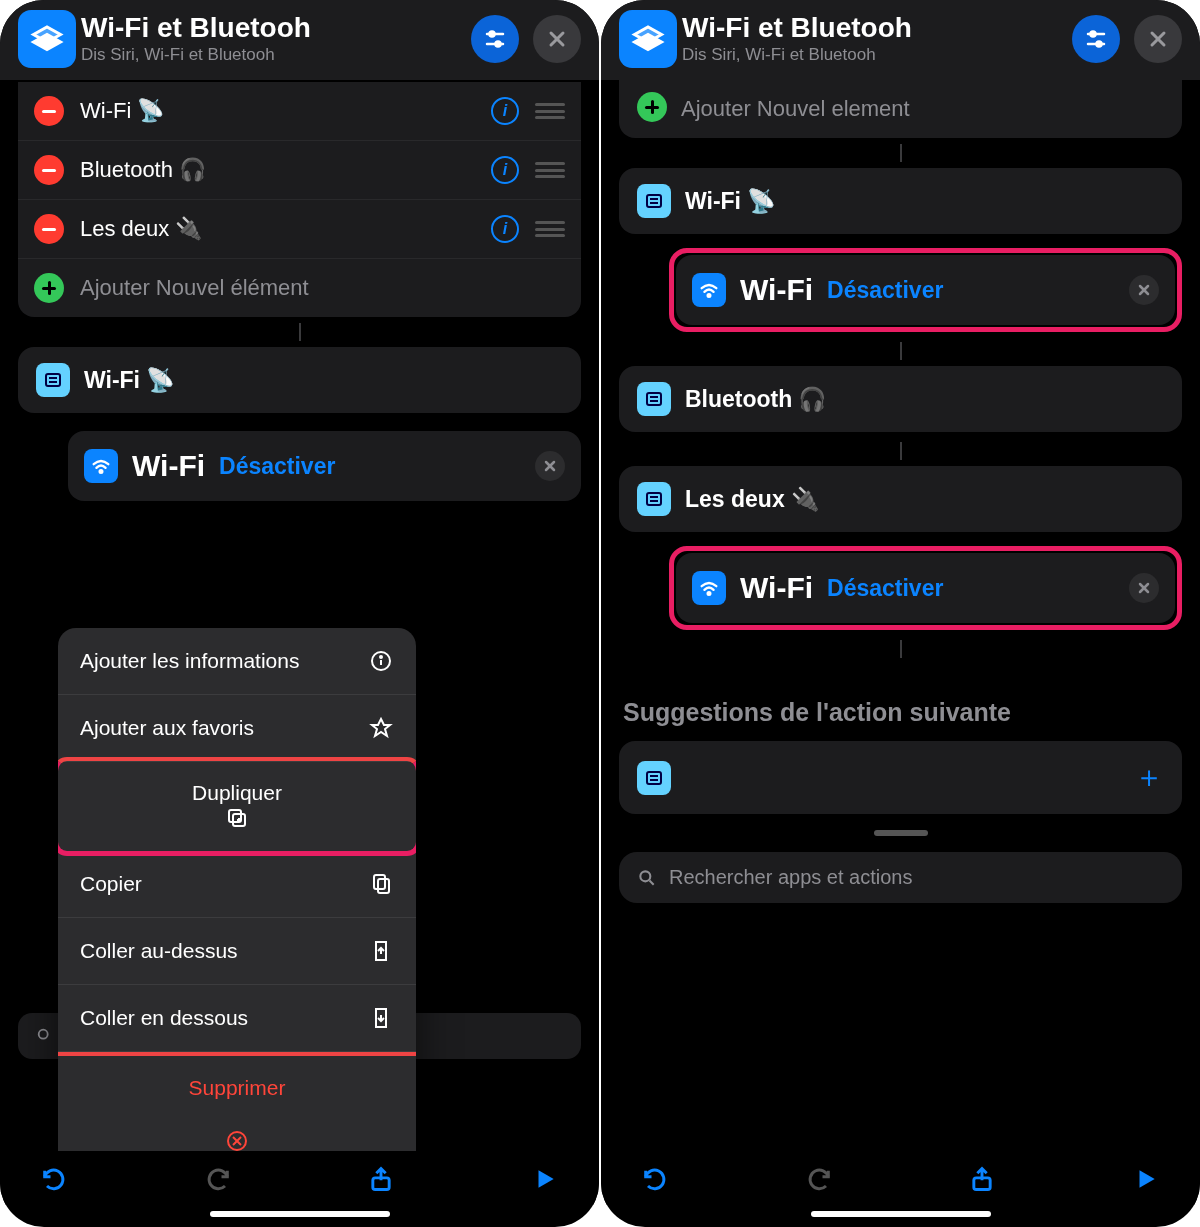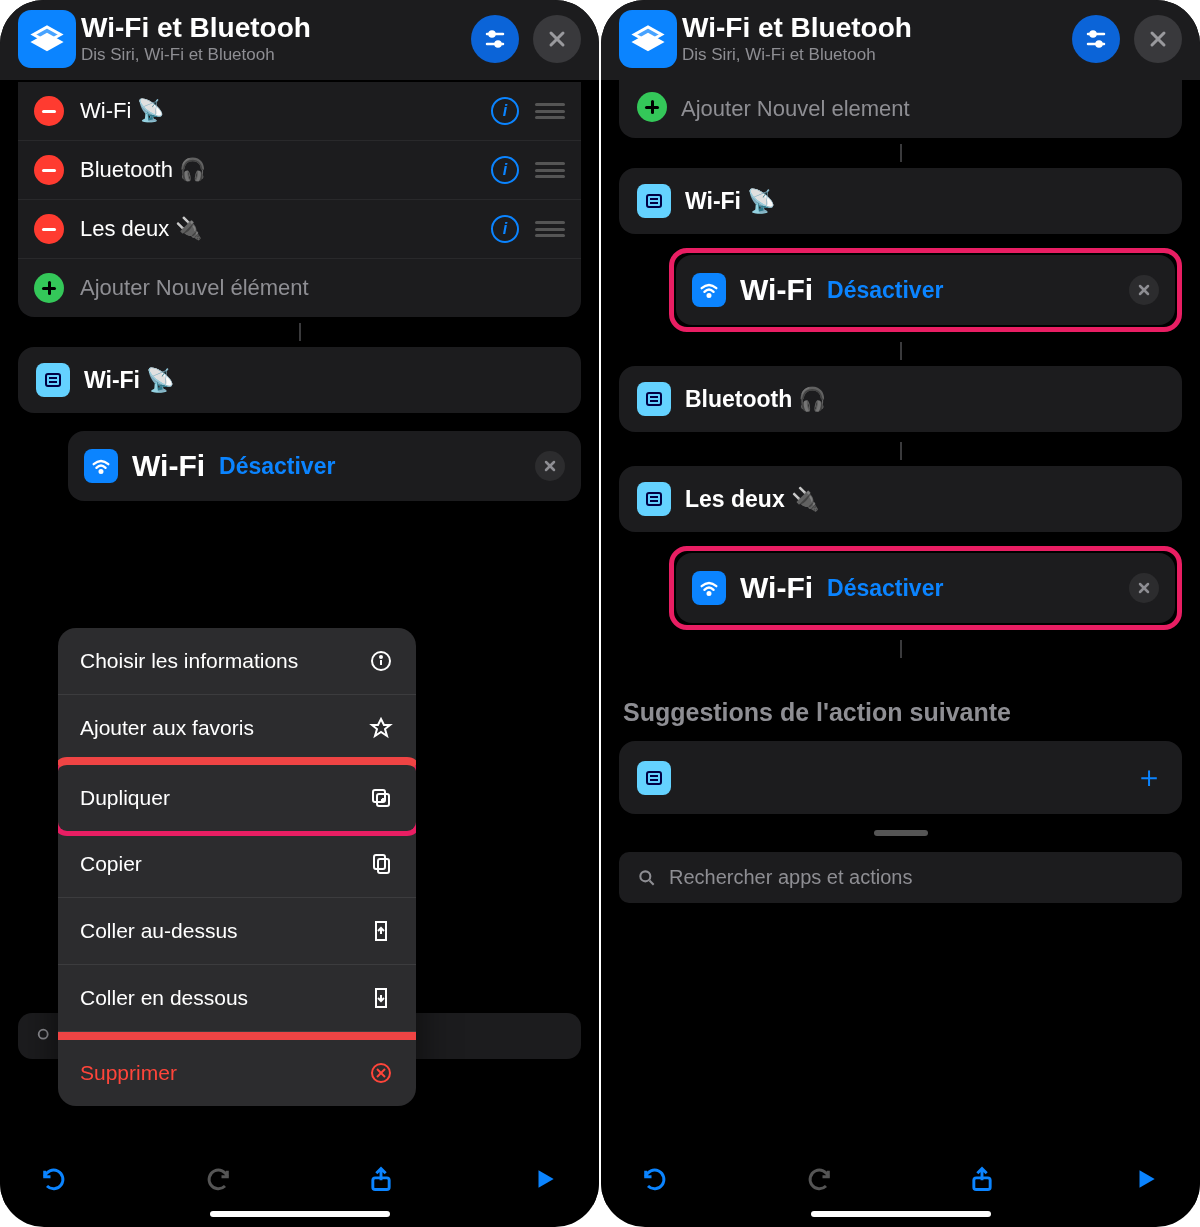--- a/index.html
+++ b/index.html
@@ -150,40 +150,40 @@
     z-index: 20;
     box-shadow: 0 10px 40px rgba(0,0,0,0.6);
   }
   .ctx-row {
     display:flex; align-items:center; justify-content:space-between;
     padding: 20px 22px;
     color:#fff; font-size: 21px;
     border-bottom: 1px solid rgba(255,255,255,0.08);
   }
   .ctx-row:last-child { border-bottom:none; }
-  .ctx-row.sep-before { border-top: 8px solid #ef4444; }
+  .ctx-row.sep-before { border-top: 4px solid #ef4444; flex-direction: column; }
   .ctx-row.danger { color:#ff453a;gap:28px; }
   .ctx-highlight { border: 5px solid #e91e63; border-radius: 14px; margin: -5px; }
   .ctx-icon { color:#fff; width:26px; height:26px; display:flex; align-items:center; justify-content:center; }
   .ctx-icon.red { color:#ff453a; }
   .toolbar {
     display:flex; align-items:center; justify-content: space-between;
     padding: 10px 36px 8px 36px;
     background: #000;
   }
   .tb-btn { width:36px; height:36px; display:flex; align-items:center; justify-content:center; }
   .tb-blue { color:#0b84ff; }
   .tb-gray { color:#555; }
   .home-indicator {
     width: 180px; height: 6px; background:#fff; border-radius: 3px;
     margin: 6px auto 10px auto;
   }
   .search-bar {
     background:#1c1c1e;
-    border-radius: 10px;
+    border-radius: 18px;
     padding: 14px 18px;
     display:flex; align-items:center; gap:12px;
     margin: 16px 0 0 0;
     color:#8e8e93; font-size: 20px;
   }
   .suggestions-label {
     color:#8e8e93; font-size: 25px; font-weight:600;
     margin: 40px 4px 14px 4px;
   }
   .suggestion-card {
@@ -317,21 +317,21 @@
     </div>
 
     <div class="search-glimpse">
       <svg width="18" height="18" viewBox="0 0 20 20" fill="none" stroke="#8e8e93" stroke-width="2">
           <circle cx="8" cy="8" r="5"></circle>
         </svg>
     </div>
 
     <div class="context-menu">
       <div class="ctx-row">
-        <span>Choisir les informations</span>
+        <span>Ajouter les informations</span>
         <span class="ctx-icon">
           <svg width="24" height="24" viewBox="0 0 24 24" fill="none" stroke="#fff" stroke-width="2">
               <circle cx="12" cy="12" r="9"></circle>
               <line x1="12" y1="11" x2="12" y2="16"></line>
               <circle cx="12" cy="8" r="1" fill="#fff"></circle>
             </svg>
         </span>
       </div>
       <div class="ctx-row">
         <span>Ajouter aux favoris</span>

